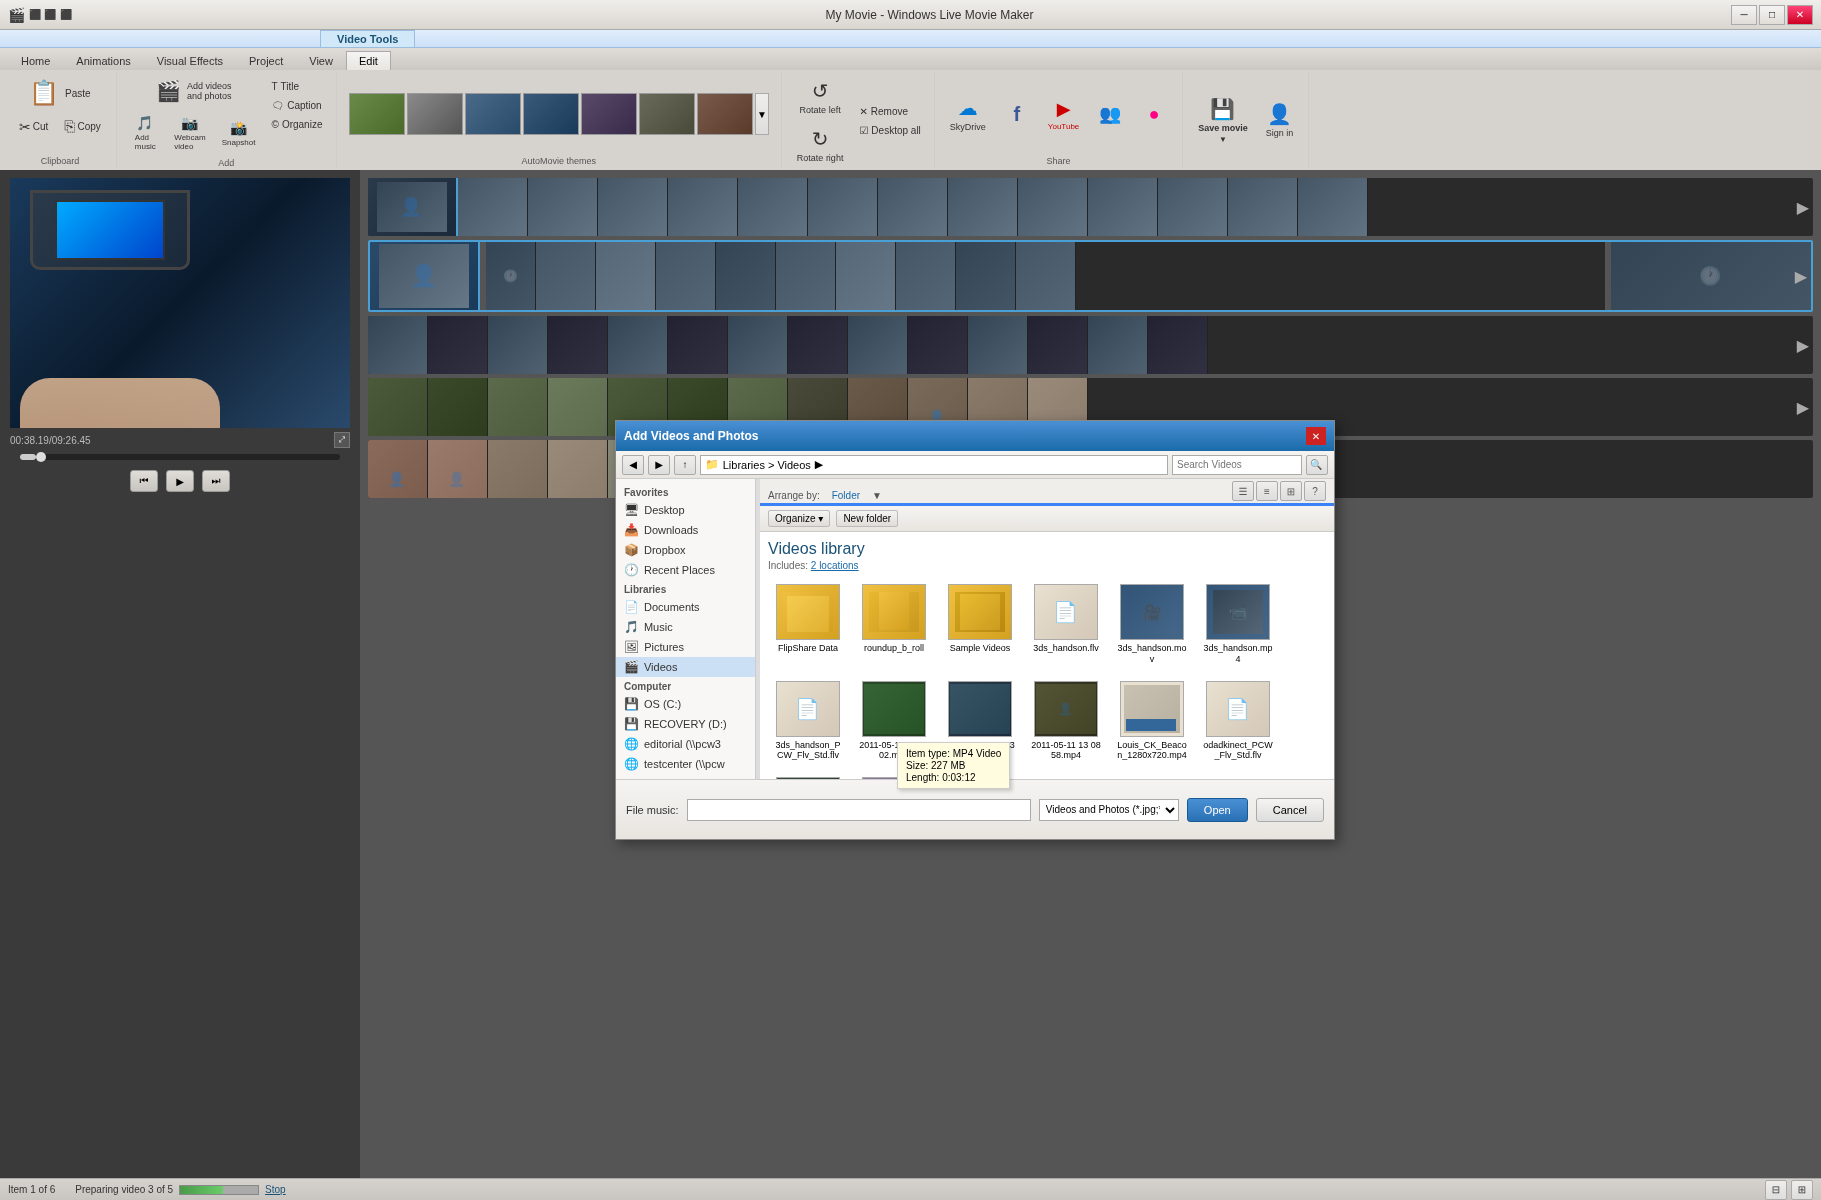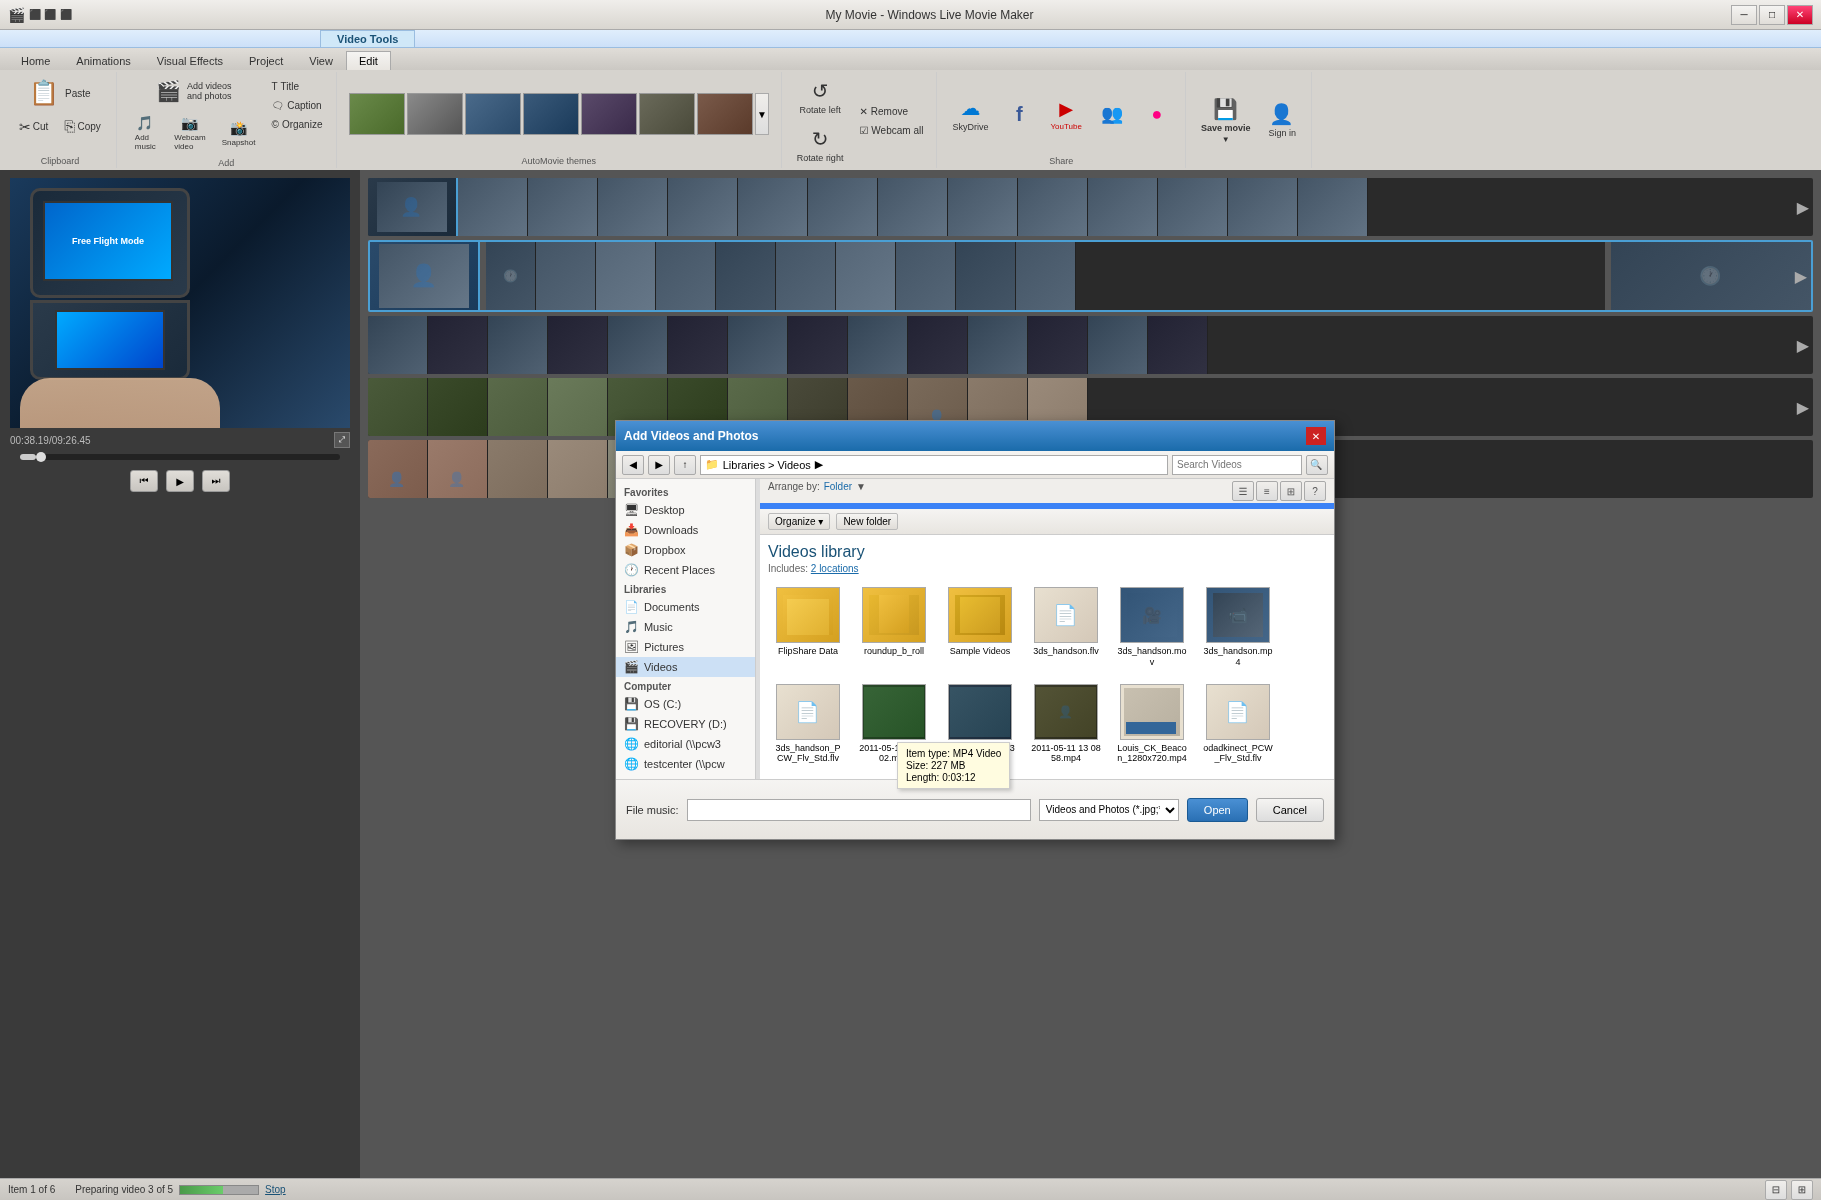--- a/index.html
+++ b/index.html
@@ -459,27 +459,27 @@
       font-size: 9px;
       text-align: center;
       margin-top: 3px;
       word-break: break-word;
       line-height: 1.2;
       max-height: 28px;
       overflow: hidden;
     }
     .arrange-bar {
       display: flex;
-      align-items: flex-start;
+      align-items: flex-end;
       justify-content: flex-end;
       font-size: 10px;
       color: #555;
       padding: 2px 8px;
-      border-bottom: 6px solid #3b82f6;
-      gap: 4px;
+      border-bottom: 3px solid #3b82f6;
+      gap: 12px;
     }
     .dialog-footer {
       height: 60px;
       background: linear-gradient(to bottom, #f5f4f2, #e8e5e0);
       border-top: 1px solid #ccc;
       display: flex;
       align-items: center;
       padding: 0 10px;
       gap: 8px;
     }
@@ -684,21 +684,21 @@
           <span style="font-size:9px;">Rotate right</span>
         </div>
       </div>
       <div style="display:flex;flex-direction:column;gap:2px;">
         <div class="ribbon-btn-small">
           <span>✕</span>
           <span>Remove</span>
         </div>
         <div class="ribbon-btn-small">
           <span>☑</span>
-          <span>Webcam all</span>
+          <span>Desktop all</span>
         </div>
       </div>
     </div>
     <div class="ribbon-group-label">Editing</div>
   </div>
 
   <div class="ribbon-group" style="min-width:180px;">
     <div class="ribbon-buttons" style="gap:4px;">
       <div class="ribbon-btn">
         <span style="font-size:20px;color:#0078d4;">☁</span>
@@ -736,25 +736,20 @@
   </div>
 </div>
 
 <div class="main-area">
 
   <div class="preview-panel">
     <div class="preview-video">
       <div class="preview-overlay"></div>
 
       <div style="position:absolute;top:10px;left:20px;width:180px;height:230px;">
-        <div style="width:160px;height:110px;background:linear-gradient(135deg,#1a2a3a,#2a3a4a);border-radius:10px;border:3px solid #444;padding:10px;">
-          <div style="width:130px;height:80px;background:linear-gradient(135deg,#0066cc,#00aaff);border:2px solid #333;display:flex;align-items:center;justify-content:center;">
-            <span style="color:white;font-size:9px;font-weight:bold;text-align:center;">Free Flight Mode</span>
-          </div>
-        </div>
         <div style="width:160px;height:80px;background:linear-gradient(135deg,#2a3a4a,#1a2a3a);border-radius:0 0 10px 10px;margin-top:2px;border:3px solid #444;display:flex;align-items:center;justify-content:center;">
           <div style="width:110px;height:60px;background:linear-gradient(135deg,#00aaff,#0044cc);border:2px solid #333;"></div>
         </div>
 
         <div style="position:absolute;bottom:-40px;left:-10px;right:-10px;height:80px;background:linear-gradient(to top,#c8a080,#d4b090);border-radius:30px 30px 0 0;opacity:0.9;"></div>
       </div>
     </div>
 
     <div style="width:340px;display:flex;justify-content:space-between;align-items:center;margin-top:4px;">
       <span style="color:#bbb;font-size:10px;">

